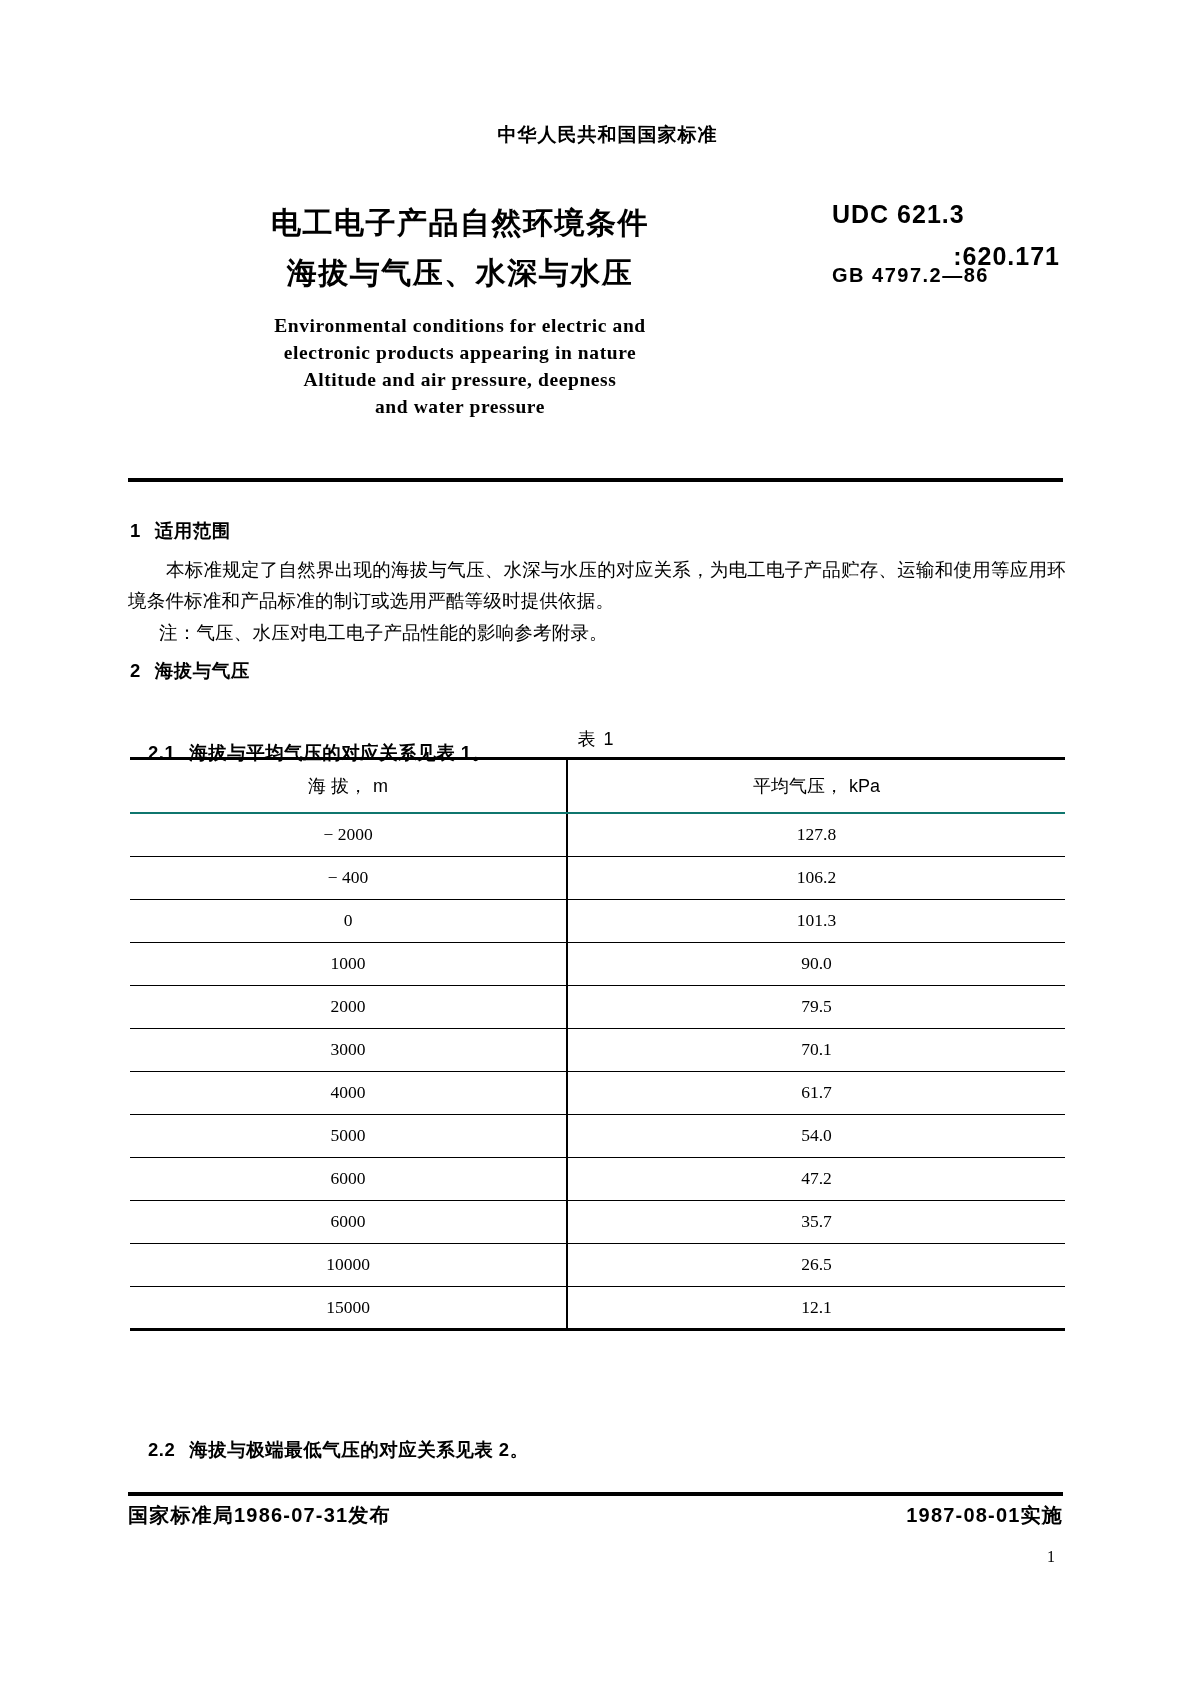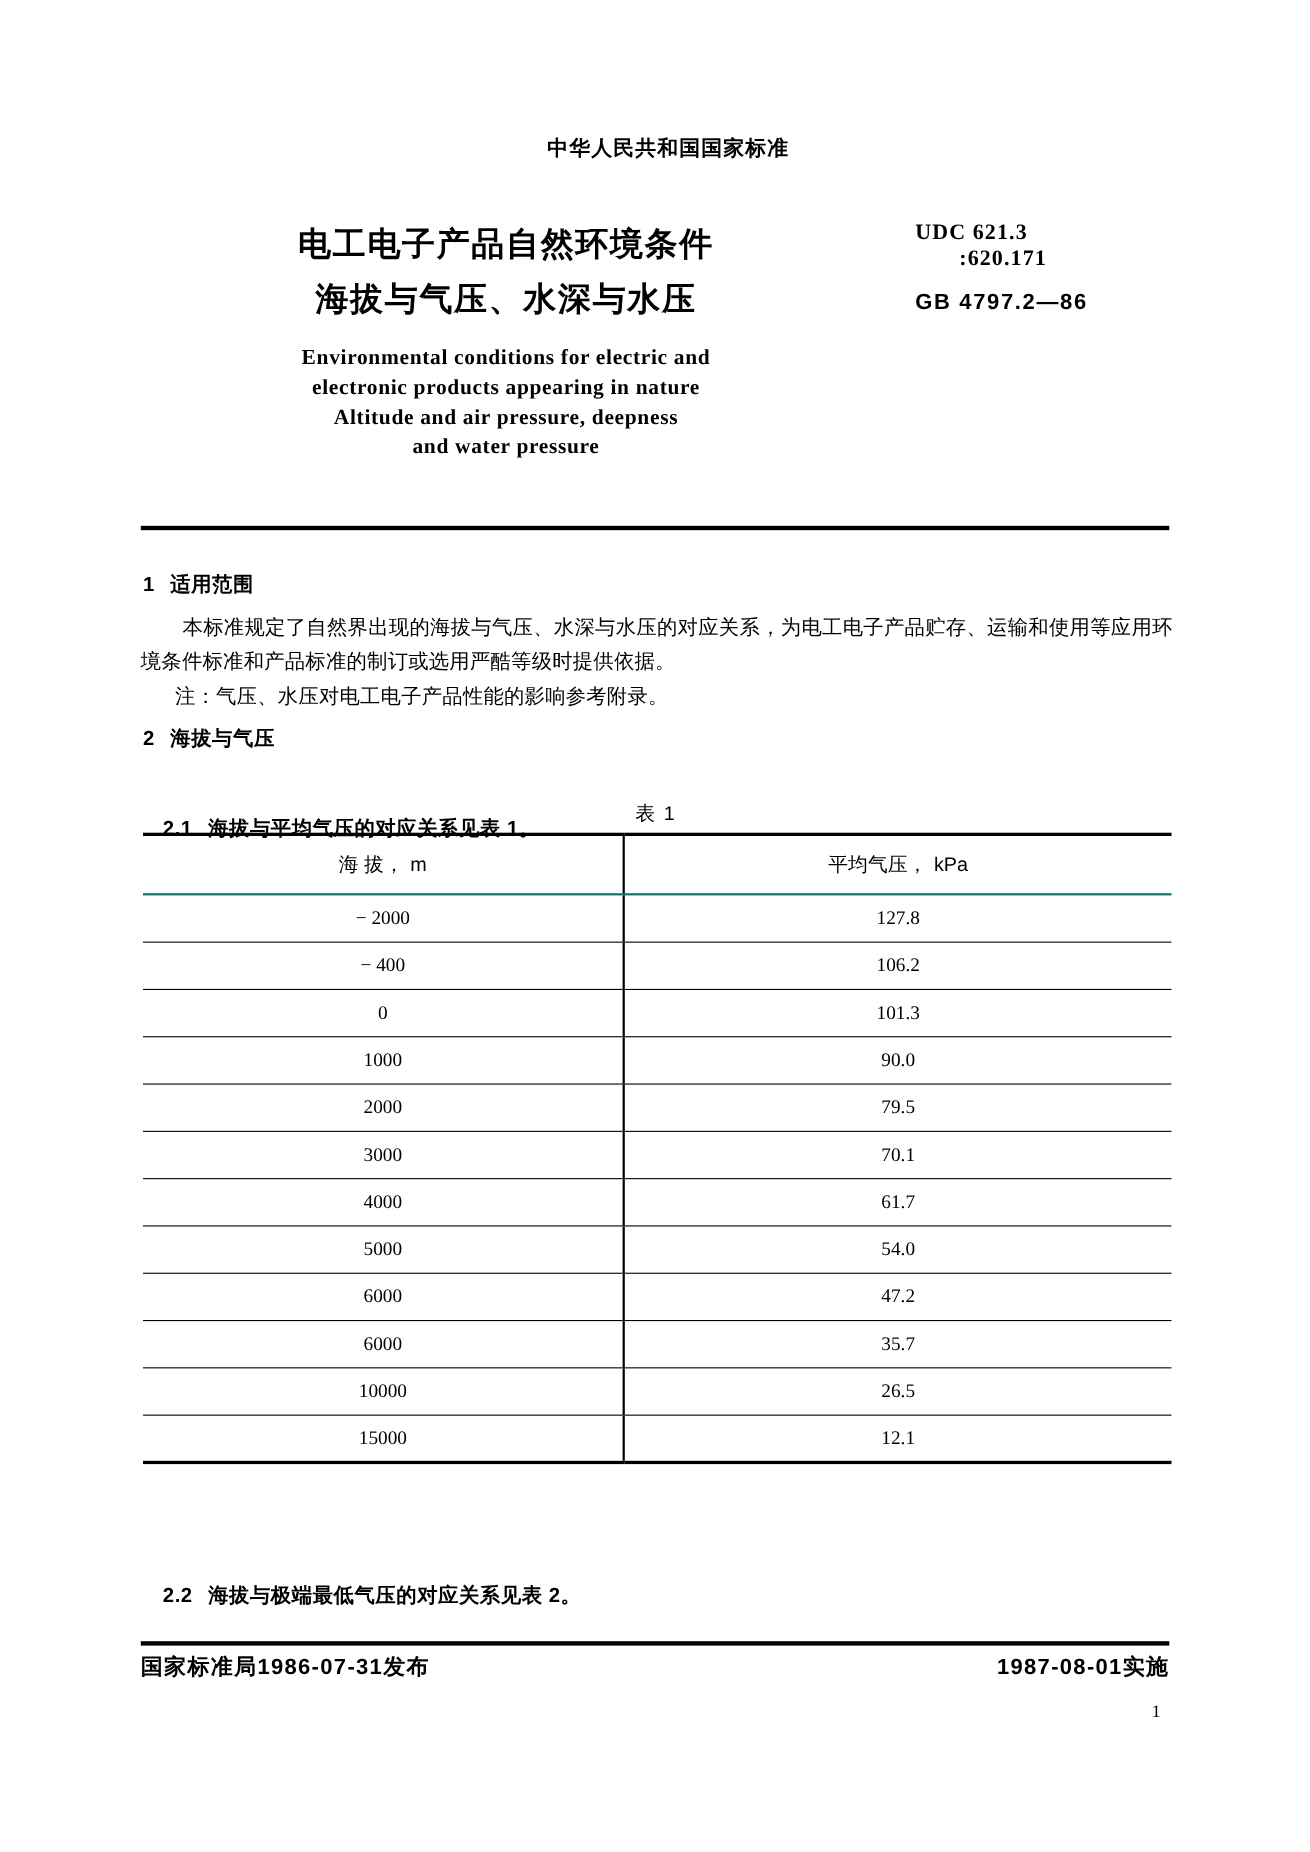--- a/index.html
+++ b/index.html
@@ -46,27 +46,27 @@
     font-weight: bold;
     font-size: 30px;
     letter-spacing: 1.5px;
     line-height: 50px;
     white-space: nowrap;
   }
   .udc-block {
     position: absolute;
     left: 810px; top: 200px;
     width: 250px;
-    font-family: Liberation Serif, serif;
-    font-weight: bold;
-    font-size: 20px;
+    font-family: Liberation Sans, sans-serif;
+    font-weight: bold;
+    font-size: 25px;
     letter-spacing: 1px;
   }
   .udc-line1 { text-align: left; padding-left: 22px; }
-  .udc-line2 { text-align: left; padding-left: 62px; margin-top: 1px; }
+  .udc-line2 { text-align: right; padding-left: 62px; margin-top: 13px; }
   .gb-no {
     position: absolute;
     left: 810px; top: 264px;
     width: 250px;
     font-family: "Liberation Sans", "DejaVu Sans", sans-serif;
     font-weight: bold;
     font-size: 20px;
     letter-spacing: 1.5px;
     text-align: left;
     padding-left: 22px;

